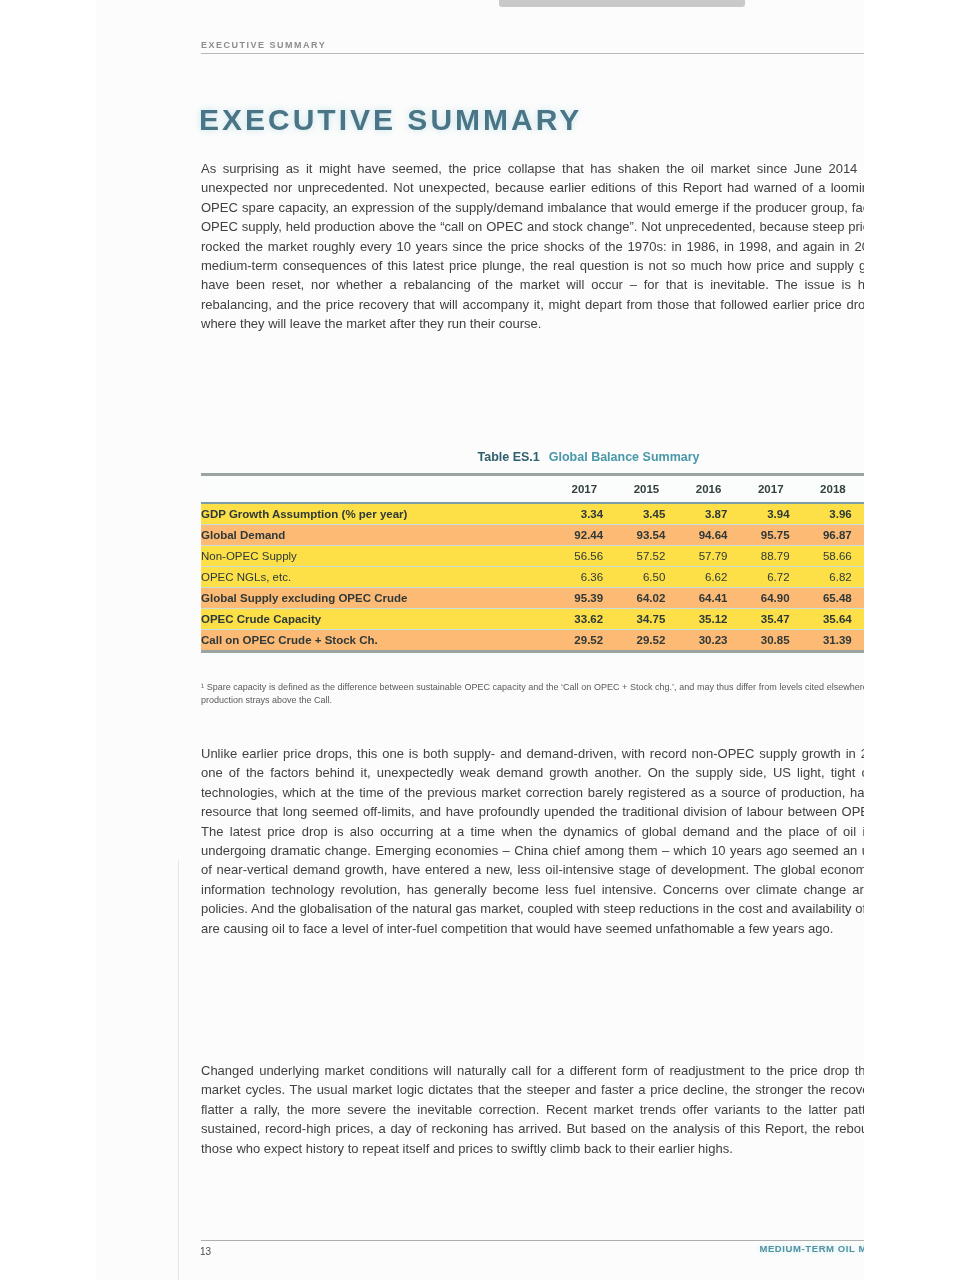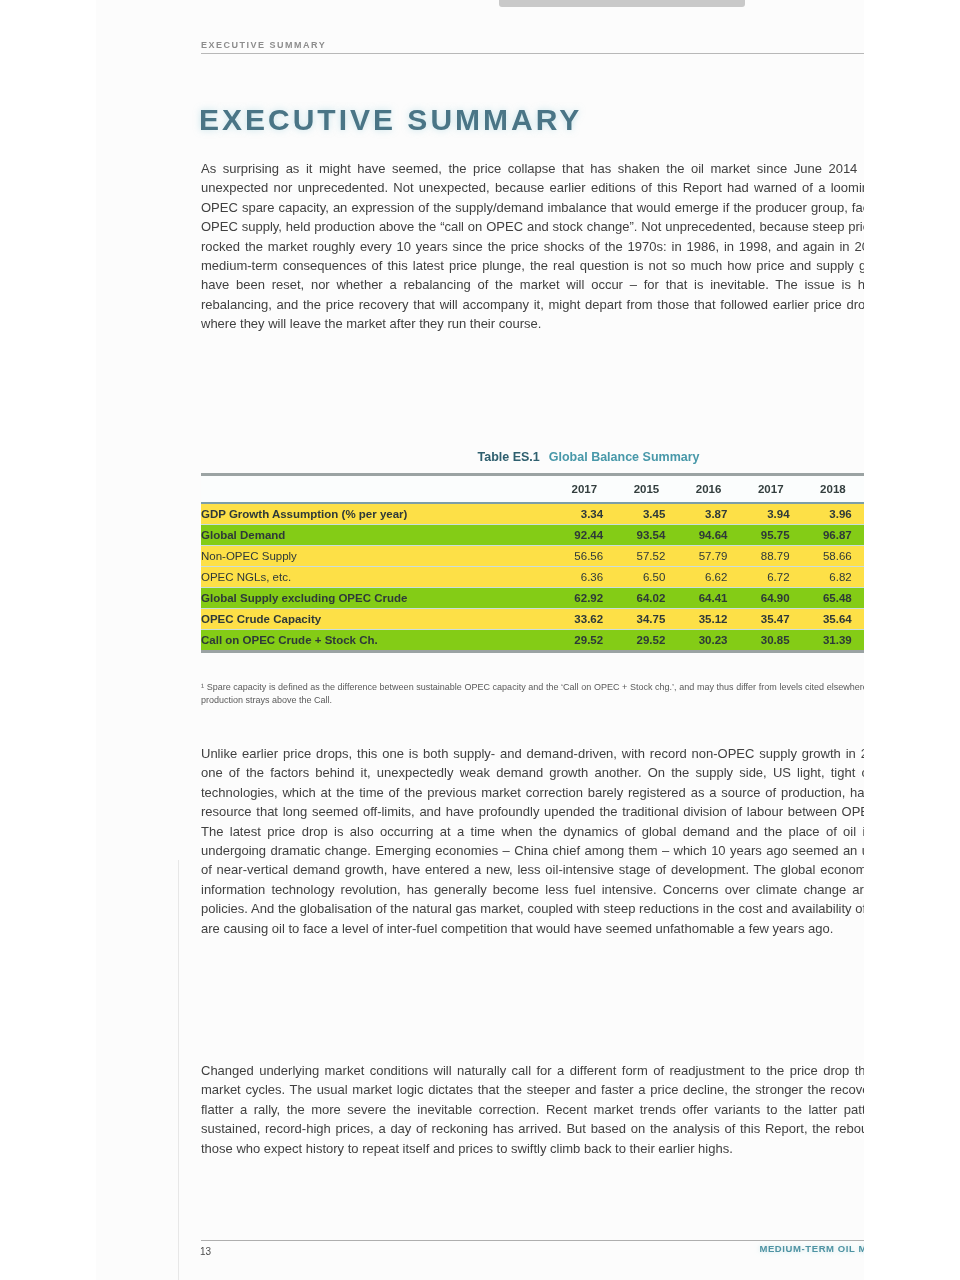--- a/index.html
+++ b/index.html
@@ -34,21 +34,21 @@
     border-collapse:collapse; table-layout:fixed;
     border-top:3px solid #9ba3a3; border-bottom:3px solid #9ba3a3;
     font-size:11.5px; color:#2e3939; }
   table.balance col.lblcol { width:340px; }
   table.balance thead th { height:26px; background:#fbfdfd; font-weight:bold; color:#343f3f;
     border-bottom:2px solid #7d9ea8; text-align:right; padding:0 6px 0 0; }
   table.balance thead th.corner { text-align:left; }
   table.balance tbody td { height:20px; padding:0; }
   table.balance tbody tr + tr td { border-top:1px solid #c9dede; }
   tr.tint td { background:#fde047; }
-  tr.plain td { background:#84cc16; }
+  tr.plain td { background:#fdba74; }
   td.lbl { text-align:left; padding-left:4px; white-space:nowrap; overflow:hidden; }
   td.ind { padding-left:20px; }
   .b { font-weight:bold; }
   td.num { text-align:right; padding-right:6px; }
 
   .footnote { position:absolute; left:105px; top:681px; width:775px;
     font-size:9px; line-height:13px; color:#5a5a5a; text-align:justify; }
 
   .footer-rule { position:absolute; left:105px; top:1240px; width:775px; height:0;
     border-top:1px solid #aeaeae; }
@@ -140,21 +140,21 @@
           <td class="num">6.36</td>
           <td class="num">6.50</td>
           <td class="num">6.62</td>
           <td class="num">6.72</td>
           <td class="num">6.82</td>
           <td class="num">6.91</td>
           <td class="num">7.02</td>
         </tr>
         <tr class="plain">
           <td class="lbl b">Global Supply excluding OPEC Crude</td>
-          <td class="num b">62.92</td>
+          <td class="num b">95.39</td>
           <td class="num b">64.02</td>
           <td class="num b">64.41</td>
           <td class="num b">64.90</td>
           <td class="num b">65.48</td>
           <td class="num b">66.11</td>
           <td class="num b">66.82</td>
         </tr>
         <tr class="tint">
           <td class="lbl b">OPEC Crude Capacity</td>
           <td class="num b">33.62</td>

